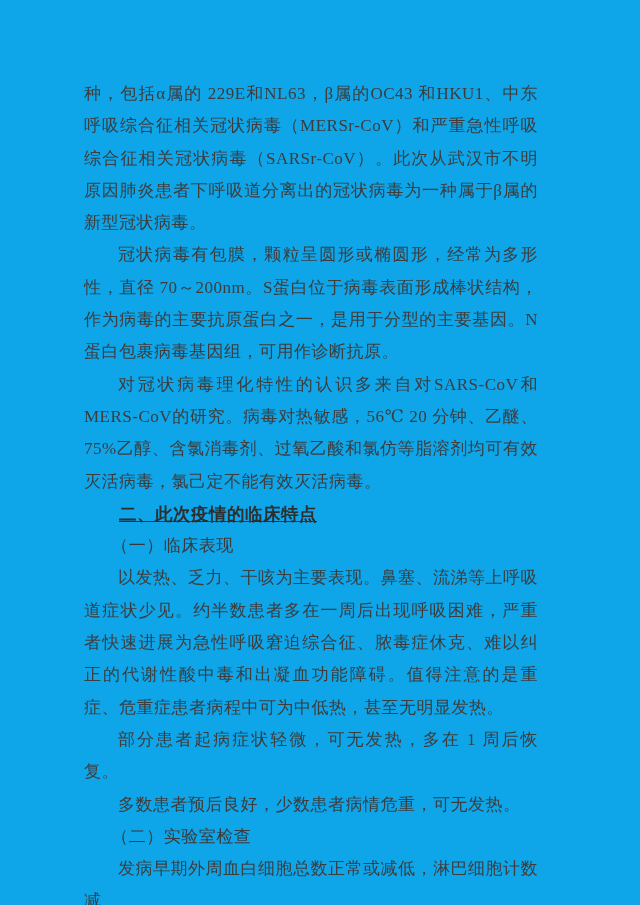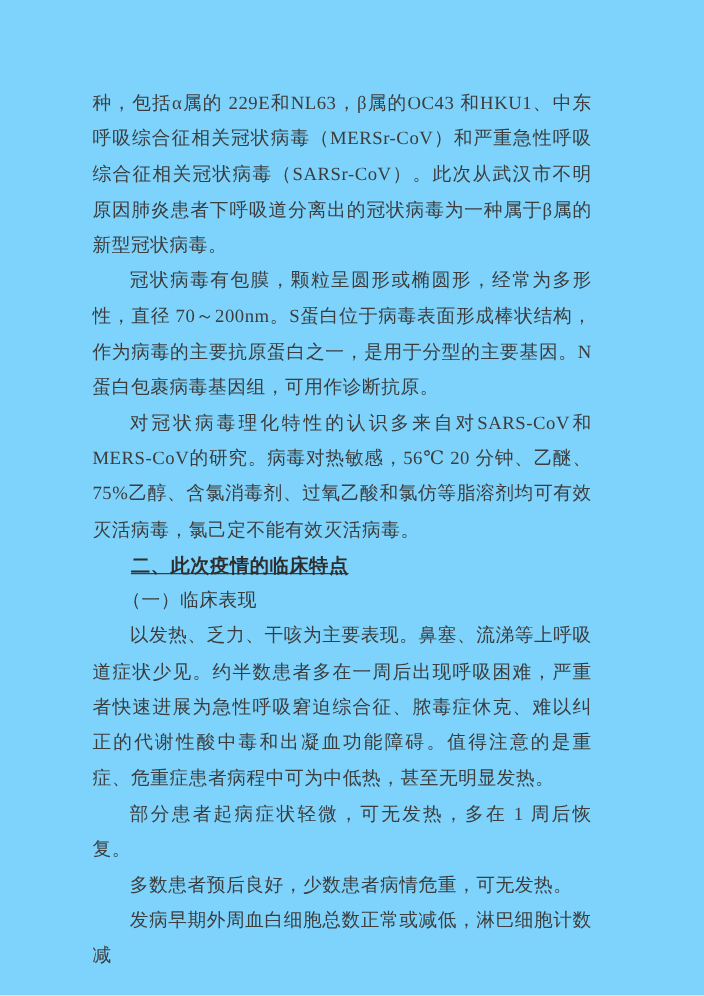--- a/index.html
+++ b/index.html
@@ -4,21 +4,21 @@
 <style>
   html, body {
     margin: 0;
     padding: 0;
     background: #ffffff;
   }
   .page {
     position: relative;
     width: 640px;
     height: 905px;
-    background: #7dd3fc;
+    background: #0ea5e9;
     overflow: hidden;
   }
   .text-block {
     position: absolute;
     left: 84px;
     top: 78px;
     width: 454px;
     font-family: "Liberation Serif", "DejaVu Serif", serif;
     font-size: 17px;
     line-height: 32.3px;
@@ -57,15 +57,16 @@
 <div class="page">
   <div class="text-block" id="text-block">
       <p class="para no-indent">种，包括α属的 229E和NL63，β属的OC43 和HKU1、中东呼吸综合征相关冠状病毒（MERSr-CoV）和严重急性呼吸综合征相关冠状病毒（SARSr-CoV）。此次从武汉市不明原因肺炎患者下呼吸道分离出的冠状病毒为一种属于β属的新型冠状病毒。</p>
       <p class="para">冠状病毒有包膜，颗粒呈圆形或椭圆形，经常为多形性，直径 70～200nm。S蛋白位于病毒表面形成棒状结构，作为病毒的主要抗原蛋白之一，是用于分型的主要基因。N蛋白包裹病毒基因组，可用作诊断抗原。</p>
       <p class="para">对冠状病毒理化特性的认识多来自对SARS-CoV和MERS-CoV的研究。病毒对热敏感，56℃ 20 分钟、乙醚、75%乙醇、含氯消毒剂、过氧乙酸和氯仿等脂溶剂均可有效灭活病毒，氯己定不能有效灭活病毒。</p>
       <p class="heading">二、此次疫情的临床特点</p>
       <p class="subheading">（一）临床表现</p>
       <p class="para">以发热、乏力、干咳为主要表现。鼻塞、流涕等上呼吸道症状少见。约半数患者多在一周后出现呼吸困难，严重者快速进展为急性呼吸窘迫综合征、脓毒症休克、难以纠正的代谢性酸中毒和出凝血功能障碍。值得注意的是重症、危重症患者病程中可为中低热，甚至无明显发热。</p>
       <p class="para">部分患者起病症状轻微，可无发热，多在 1 周后恢复。</p>
       <p class="para">多数患者预后良好，少数患者病情危重，可无发热。</p>
+      <p class="subheading">（二）实验室检查</p>
       <p class="para">发病早期外周血白细胞总数正常或减低，淋巴细胞计数减</p>
     </div>
 </div>
 
 </body></html>

